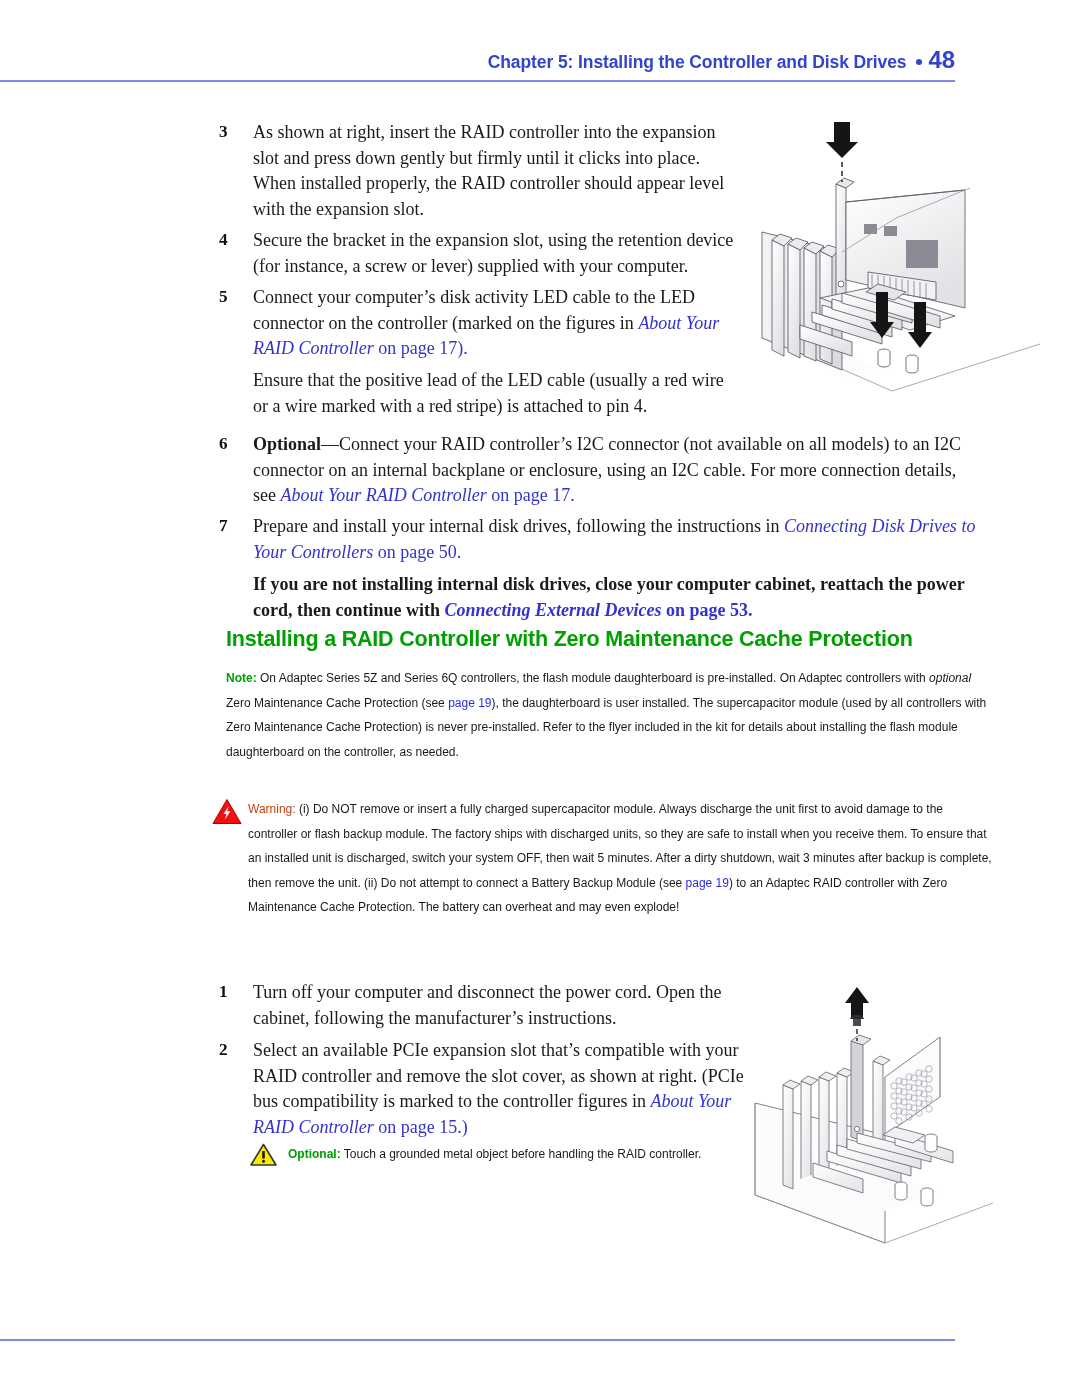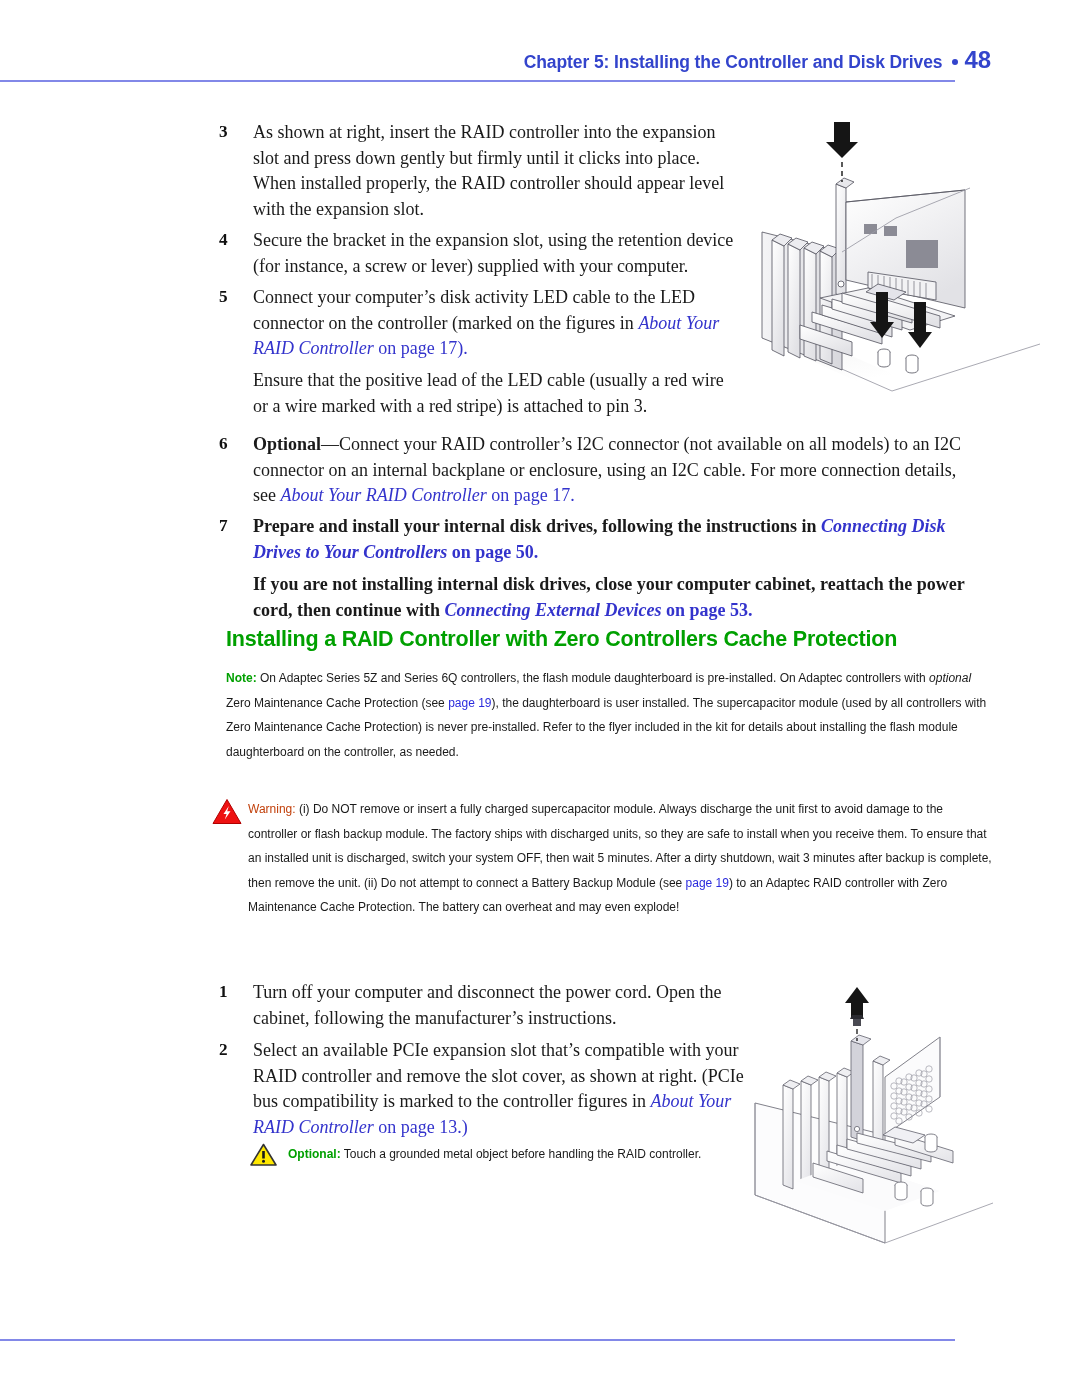--- a/index.html
+++ b/index.html
@@ -22,21 +22,20 @@
     left: 0;
     top: 46px;
     width: 955px;
     text-align: right;
     font-family: "Liberation Sans", "DejaVu Sans", sans-serif;
     font-weight: bold;
     font-size: 17.5px;
     letter-spacing: -0.1px;
     color: #3344cc;
     white-space: nowrap;
-    padding-left: 36px;
   }
   .header .hdr-dot {
     display: inline-block;
     width: 6px;
     height: 6px;
     border-radius: 50%;
     background: #3344cc;
     vertical-align: middle;
     margin: 0 7px 3px 9px;
   }
@@ -144,45 +143,45 @@
 
   <div class="num" style="left:219px; top:122px;">3</div>
   <div class="serif-block" style="left:253px; top:120px; width:492px;">As shown at right, insert the RAID controller into the expansion slot and press down gently but firmly until it clicks into place. When installed properly, the RAID controller should appear level with the expansion slot.</div>
 
   <div class="num" style="left:219px; top:230px;">4</div>
   <div class="serif-block" style="left:253px; top:228px; width:495px;">Secure the bracket in the expansion slot, using the retention device (for instance, a screw or lever) supplied with your computer.</div>
 
   <div class="num" style="left:219px; top:287px;">5</div>
   <div class="serif-block" style="left:253px; top:285px; width:480px;"><span>Connect your computer’s disk activity LED cable to the LED connector on the controller (marked on the figures in </span><span class="lnk">About Your RAID Controller</span><span class="lnk-plain"> on page 17).</span></div>
 
-  <div class="serif-block" style="left:253px; top:368px; width:485px;">Ensure that the positive lead of the LED cable (usually a red wire or a wire marked with a red stripe) is attached to pin 3.</div>
+  <div class="serif-block" style="left:253px; top:368px; width:485px;">Ensure that the positive lead of the LED cable (usually a red wire or a wire marked with a red stripe) is attached to pin 4.</div>
 
   <div class="num" style="left:219px; top:434px;">6</div>
   <div class="serif-block" style="left:253px; top:432px; width:720px;"><span class="bold">Optional</span><span>—Connect your RAID controller’s I2C connector (not available on all models) to an I2C connector on an internal backplane or enclosure, using an I2C cable. For more connection details, see </span><span class="lnk">About Your RAID Controller</span><span class="lnk-plain"> on page 17.</span></div>
 
   <div class="num" style="left:219px; top:516px;">7</div>
-  <div class="serif-block" style="left:253px; top:514px; width:725px;font-weight:bold;"><span>Prepare and install your internal disk drives, following the instructions in </span><span class="lnk">Connecting Disk Drives to Your Controllers</span><span class="lnk-plain"> on page 50.</span></div>
+  <div class="serif-block" style="left:253px; top:514px; width:725px;"><span>Prepare and install your internal disk drives, following the instructions in </span><span class="lnk">Connecting Disk Drives to Your Controllers</span><span class="lnk-plain"> on page 50.</span></div>
 
   <div class="serif-block" style="left:253px; top:572px; width:715px;font-weight:bold;"><span>If you are not installing internal disk drives, close your computer cabinet, reattach the power cord, then continue with </span><span class="lnk">Connecting External Devices</span><span class="lnk-plain"> on page 53.</span></div>
 
-  <div class="sect-head">Installing a RAID Controller with Zero Controllers Cache Protection</div>
+  <div class="sect-head">Installing a RAID Controller with Zero Maintenance Cache Protection</div>
 
   <div class="sans-block" style="left:226px; top:666px; width:767px;"><span class="note-label">Note:</span><span> On Adaptec Series 5Z and Series 6Q controllers, the flash module daughterboard is pre-installed. On Adaptec controllers with </span><span class="ital">optional</span><span> Zero Maintenance Cache Protection (see </span><span class="lnk-sans">page 19</span><span>), the daughterboard is user installed. The supercapacitor module (used by all controllers with Zero Maintenance Cache Protection) is never pre-installed. Refer to the flyer included in the kit for details about installing the flash module daughterboard on the controller, as needed.</span></div>
 
   <svg class="icon-warn" viewBox="0 0 30 27">
     <polygon points="15,1.5 29,25.5 1,25.5" fill="#ee1111" stroke="#b00000" stroke-width="1"></polygon>
     <polygon points="16.8,8 11.5,16 14.6,16 12.8,21.5 18.5,13.3 15.2,13.3" fill="#ffffff"></polygon>
   </svg>
   <div class="sans-block" style="left:248px; top:797px; width:745px;"><span class="warn-label">Warning:</span><span> (i) Do NOT remove or insert a fully charged supercapacitor module. Always discharge the unit first to avoid damage to the controller or flash backup module. The factory ships with discharged units, so they are safe to install when you receive them. To ensure that an installed unit is discharged, switch your system OFF, then wait 5 minutes. After a dirty shutdown, wait 3 minutes after backup is complete, then remove the unit. (ii) Do not attempt to connect a Battery Backup Module (see </span><span class="lnk-sans">page 19</span><span>) to an Adaptec RAID controller with Zero Maintenance Cache Protection. The battery can overheat and may even explode!</span></div>
 
   <div class="num" style="left:219px; top:982px;">1</div>
   <div class="serif-block" style="left:253px; top:980px; width:490px;">Turn off your computer and disconnect the power cord. Open the cabinet, following the manufacturer’s instructions.</div>
 
   <div class="num" style="left:219px; top:1040px;">2</div>
-  <div class="serif-block" style="left:253px; top:1038px; width:492px;"><span>Select an available PCIe expansion slot that’s compatible with your RAID controller and remove the slot cover, as shown at right. (PCIe bus compatibility is marked to the controller figures in </span><span class="lnk">About Your RAID Controller</span><span class="lnk-plain"> on page 13.)</span></div>
+  <div class="serif-block" style="left:253px; top:1038px; width:492px;"><span>Select an available PCIe expansion slot that’s compatible with your RAID controller and remove the slot cover, as shown at right. (PCIe bus compatibility is marked to the controller figures in </span><span class="lnk">About Your RAID Controller</span><span class="lnk-plain"> on page 15.)</span></div>
 
   <svg class="icon-caut" viewBox="0 0 27 24">
     <polygon points="13.5,1.5 26,22 1,22" fill="#ffe800" stroke="#333333" stroke-width="1.6" stroke-linejoin="round"></polygon>
     <rect x="12.2" y="8" width="2.6" height="7.5" fill="#1a1a1a"></rect>
     <circle cx="13.5" cy="18.2" r="1.5" fill="#1a1a1a"></circle>
   </svg>
   <div class="sans-block" style="left:288px; top:1142px; width:455px;"><span class="caut-label">Optional:</span><span> Touch a grounded metal object before handling the RAID controller.</span></div>
 
   <svg class="fig" style="left:760px; top:112px;" width="285" height="300" viewBox="0 0 285 300">
     <defs>

